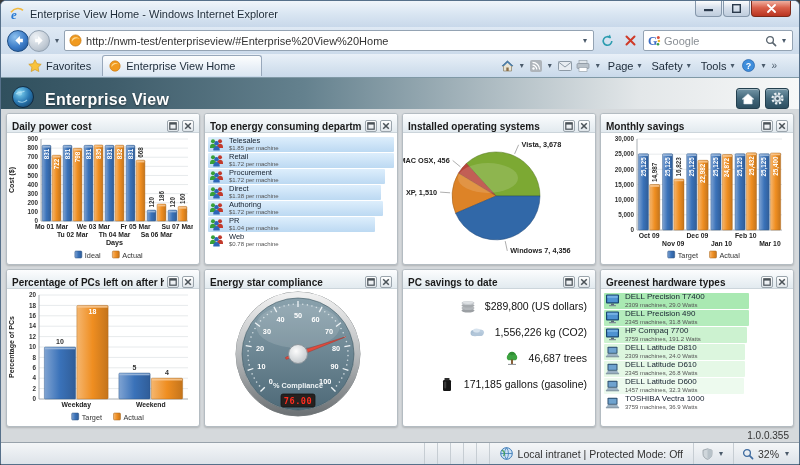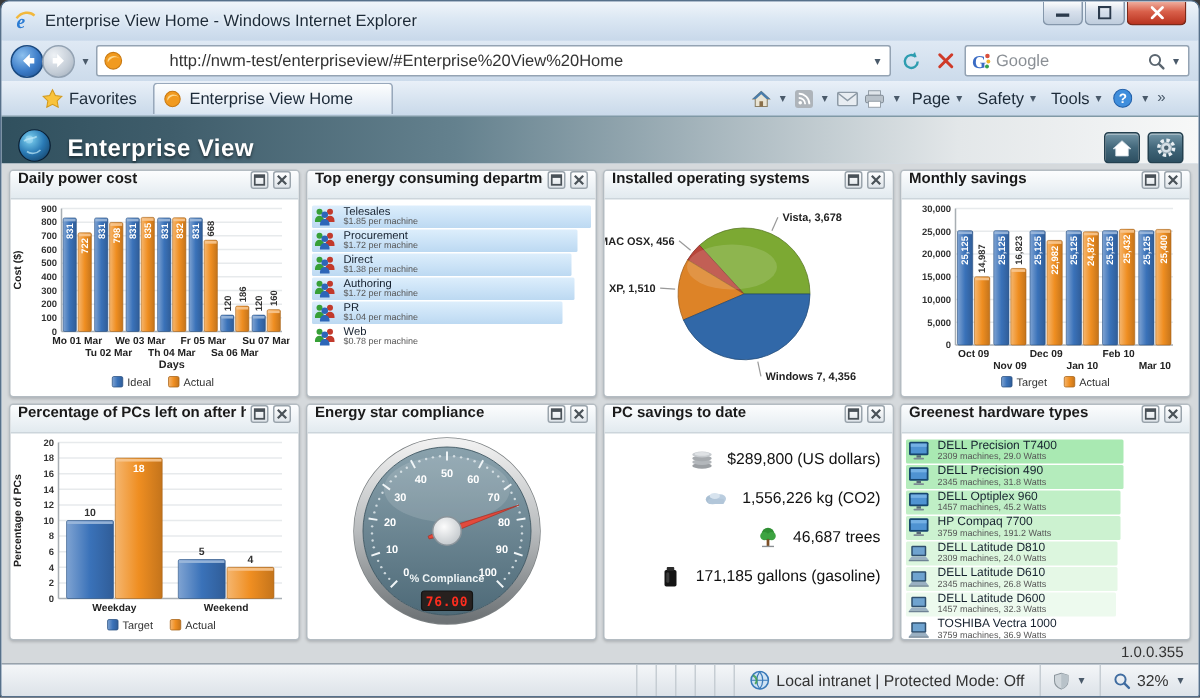--- a/index.html
+++ b/index.html
@@ -13,40 +13,40 @@
   .wincontrols { position:absolute; right:8px; top:0; display:flex; }
   .wbtn { width:27px; height:16px; border:1px solid #8597ab; border-top:none; background:linear-gradient(#fdfdfd,#d7e0ec 45%,#bfcddd); border-radius:0 0 4px 4px; display:flex; align-items:center; justify-content:center; margin-left:1px; }
   .wbtn.close { width:40px; background:linear-gradient(#f0b0a0,#d9604a 45%,#b93420); border-color:#7c2a1a; }
   
   .addrbar { height:27px; background:linear-gradient(#dfe9f4,#ccdbeb); display:flex; align-items:center; padding:0 6px; gap:3px; }
   .navbtn { width:22px; height:22px; border-radius:50%; display:flex; align-items:center; justify-content:center; flex:none; }
   .navbtn.back { background:radial-gradient(circle at 35% 30%, #8cc0ee, #3c7cc8 55%, #1d4e8e); border:1px solid #1b4a80; }
   .navbtn.fwd { background:radial-gradient(circle at 35% 30%, #eef2f6, #c3ccd6 60%, #9daab8); border:1px solid #8violet; border:1px solid #93a2b2; margin-left:-4px; }
   .dd { font-size:8px; color:#4a5a6a; padding:0 2px; }
   .addr { flex:1; height:21px; background:#fff; border:1px solid #94a3b3; border-radius:2px; display:flex; align-items:center; padding:0 4px; gap:4px; min-width:0; }
-  .url { font-size:11px; color:#333; white-space:nowrap; overflow:hidden; flex:1;margin-left:27px; }
+  .url { font-size:11px; color:#333; white-space:nowrap; overflow:hidden; flex:1; }
   .sqbtn { width:20px; height:21px; display:flex; align-items:center; justify-content:center; border:1px solid transparent; border-radius:2px; }
   .search { width:150px; height:21px; background:#fff; border:1px solid #94a3b3; border-radius:2px; display:flex; align-items:center; padding:0 4px; gap:3px; flex:none; }
   .stext { font-size:11px; color:#8a8f95; flex:1; }
   
   .favbar { height:23px; background:linear-gradient(#e9f0f8,#d5e2ef 60%,#c9d9ea); display:flex; align-items:center; padding:0 20px; }
   .favbtn { display:flex; align-items:center; gap:4px; font-size:11px; color:#1c2a38; padding:0 7px; height:20px; border-radius:2px; }
   .tab { display:flex; align-items:center; gap:5px; width:160px; height:21px; margin-left:4px; padding:0 6px; background:linear-gradient(#fdfefe,#e8eff7 60%,#dbe7f2); border:1px solid #98a8bb; border-bottom:none; border-radius:3px 3px 0 0; font-size:11px; color:#1c2a38; }
   .cmds { margin-left:auto; display:flex; align-items:center; gap:4px; font-size:11px; color:#1c2a38; padding-right:2px; }
   .cmds .ci { display:flex; align-items:center; }
   .menuitem { display:flex; align-items:center; gap:2px; padding:0 2px; }
   
   .appheader { height:32px; background:linear-gradient(90deg,#30505e 0%,#3f5d6b 14%,#64818e 38%,#a9b8bf 60%,#e3e7e9 80%,#f7f8f8 100%); display:flex; align-items:flex-end; padding:0 10px; border-top:1px solid #8099a6; }
   .apptitle { color:#fff; font-size:16px; font-weight:bold; margin-left:10px; text-shadow:0 1px 2px rgba(0,0,0,.5); letter-spacing:.3px; }
   .hbtns { margin-left:auto; display:flex; gap:5px; }
   .hbtn { width:24px; height:21px; border:1px solid #24404f; border-radius:3px; background:linear-gradient(#7395a6,#42677a 50%,#2d4f61); display:flex; align-items:center; justify-content:center; box-shadow:inset 0 1px 0 rgba(255,255,255,.35); }
   
   .dash { flex:1; background:#d5d9dc; padding:4px 5px; display:grid; grid-template-columns:repeat(4,194px); grid-template-rows:152px 158px; gap:4px; position:relative; }
   .panel { background:#fff; border:1px solid #b4bcc2; border-radius:3px; box-shadow:0 1px 2px rgba(0,0,0,.18); overflow:hidden; display:flex; flex-direction:column; }
-  .ph { height:19px; flex:none; background:linear-gradient(#fcfdfe,#e2eaef); border-bottom:1px solid #ccd5db; display:flex; align-items:flex-start; padding:0 5px; gap:3px; }
+  .ph { height:19px; flex:none; background:linear-gradient(#fcfdfe,#e2eaef); border-bottom:1px solid #ccd5db; display:flex; align-items:flex-end; padding:0 5px; gap:3px; }
   .pt { font-size:10px; font-weight:bold; color:#1a1a1a; flex:1; white-space:nowrap; overflow:hidden; }
   .pbtn { width:12px; height:12px; border:1px solid #9aa4ac; border-radius:2px; background:linear-gradient(#fff,#dfe5ea); display:flex; align-items:center; justify-content:center; flex:none; }
   .pb { flex:1; position:relative; overflow:hidden; }
   .version { position:absolute; right:10px; bottom:1px; font-size:10px; color:#333; }
   
   .lrow { position:relative; display:flex; align-items:center; gap:4px; height:16px; margin:0 3px; }
   .lbar { position:absolute; left:0; top:0.5px; bottom:0.5px; z-index:0; border-radius:1px; }
   .lico { position:relative; z-index:1; flex:none; display:flex; width:17px; justify-content:center; }
   .ltxt { position:relative; z-index:1; line-height:1.05; white-space:nowrap; }
   .lname { font-size:7.5px; font-weight:normal; color:#15202e; }
@@ -390,20 +390,37 @@
                   <circle cx="7.5" cy="5.2" r="2.2" fill="#2d66b8"></circle>
                   <path d="M4.3 11.6c0-2.2 1.5-3.6 3.2-3.6s3.2 1.4 3.2 3.6v.8H4.3z" fill="#2d66b8"></path>
                 </svg>
               </span>
       <span class="ltxt">
                 <div class="lname">Telesales</div>
                 <div class="lsub">$1.85 per machine</div>
               </span>
             </div>
             <div class="lrow">
+              <div class="lbar" style="width:100%;background:linear-gradient(180deg,#ddeefc,#bcd9f2)"></div>
+      <span class="lico">
+                <svg width="15" height="13" viewBox="0 0 15 13">
+                  <circle cx="4" cy="3.2" r="2" fill="#37a037"></circle>
+                  <path d="M1 9c0-2 1.4-3.2 3-3.2S7 7 7 9v1H1z" fill="#37a037"></path>
+                  <circle cx="11" cy="3.2" r="2" fill="#c23a2c"></circle>
+                  <path d="M8 9c0-2 1.4-3.2 3-3.2s3 1.2 3 3.2v1H8z" fill="#c23a2c"></path>
+                  <circle cx="7.5" cy="5.2" r="2.2" fill="#2d66b8"></circle>
+                  <path d="M4.3 11.6c0-2.2 1.5-3.6 3.2-3.6s3.2 1.4 3.2 3.6v.8H4.3z" fill="#2d66b8"></path>
+                </svg>
+              </span>
+      <span class="ltxt">
+                <div class="lname">Retail</div>
+                <div class="lsub">$1.72 per machine</div>
+              </span>
+            </div>
+            <div class="lrow">
               <div class="lbar" style="width:95%;background:linear-gradient(180deg,#ddeefc,#bcd9f2)"></div>
       <span class="lico">
                 <svg width="15" height="13" viewBox="0 0 15 13">
                   <circle cx="4" cy="3.2" r="2" fill="#37a037"></circle>
                   <path d="M1 9c0-2 1.4-3.2 3-3.2S7 7 7 9v1H1z" fill="#37a037"></path>
                   <circle cx="11" cy="3.2" r="2" fill="#c23a2c"></circle>
                   <path d="M8 9c0-2 1.4-3.2 3-3.2s3 1.2 3 3.2v1H8z" fill="#c23a2c"></path>
                   <circle cx="7.5" cy="5.2" r="2.2" fill="#2d66b8"></circle>
                   <path d="M4.3 11.6c0-2.2 1.5-3.6 3.2-3.6s3.2 1.4 3.2 3.6v.8H4.3z" fill="#2d66b8"></path>
                 </svg>
@@ -904,36 +921,20 @@
                   <rect x="6" y="9.5" width="3" height="1.6" fill="#5a6a76"></rect>
                   <rect x="4" y="11.1" width="7" height="1.2" rx=".5" fill="#7d8a94"></rect>
                 </svg>
               </span>
       <span class="ltxt">
                 <div class="lname hwname">DELL Precision 490</div>
                 <div class="lsub">2345 machines, 31.8 Watts</div>
               </span>
             </div>
             <div class="lrow hwrow">
-              <div class="lbar" style="width:77%;background:#c0efc6"></div>
-      <span class="lico">
-                <svg width="15" height="13" viewBox="0 0 15 13">
-                  <rect x="1" y="0.5" width="13" height="9" rx="1" fill="#16456f"></rect>
-                  <rect x="2.2" y="1.7" width="10.6" height="6.6" fill="#4f93d2"></rect>
-                  <rect x="2.2" y="1.7" width="10.6" height="2.2" fill="#7db8e8" opacity=".8"></rect>
-                  <rect x="6" y="9.5" width="3" height="1.6" fill="#5a6a76"></rect>
-                  <rect x="4" y="11.1" width="7" height="1.2" rx=".5" fill="#7d8a94"></rect>
-                </svg>
-              </span>
-      <span class="ltxt">
-                <div class="lname hwname">DELL Optiplex 960</div>
-                <div class="lsub">1457 machines, 45.2 Watts</div>
-              </span>
-            </div>
-            <div class="lrow hwrow">
               <div class="lbar" style="width:77%;background:#ccf2d0"></div>
       <span class="lico">
                 <svg width="15" height="13" viewBox="0 0 15 13">
                   <rect x="1" y="0.5" width="13" height="9" rx="1" fill="#16456f"></rect>
                   <rect x="2.2" y="1.7" width="10.6" height="6.6" fill="#4f93d2"></rect>
                   <rect x="2.2" y="1.7" width="10.6" height="2.2" fill="#7db8e8" opacity=".8"></rect>
                   <rect x="6" y="9.5" width="3" height="1.6" fill="#5a6a76"></rect>
                   <rect x="4" y="11.1" width="7" height="1.2" rx=".5" fill="#7d8a94"></rect>
                 </svg>
               </span>

